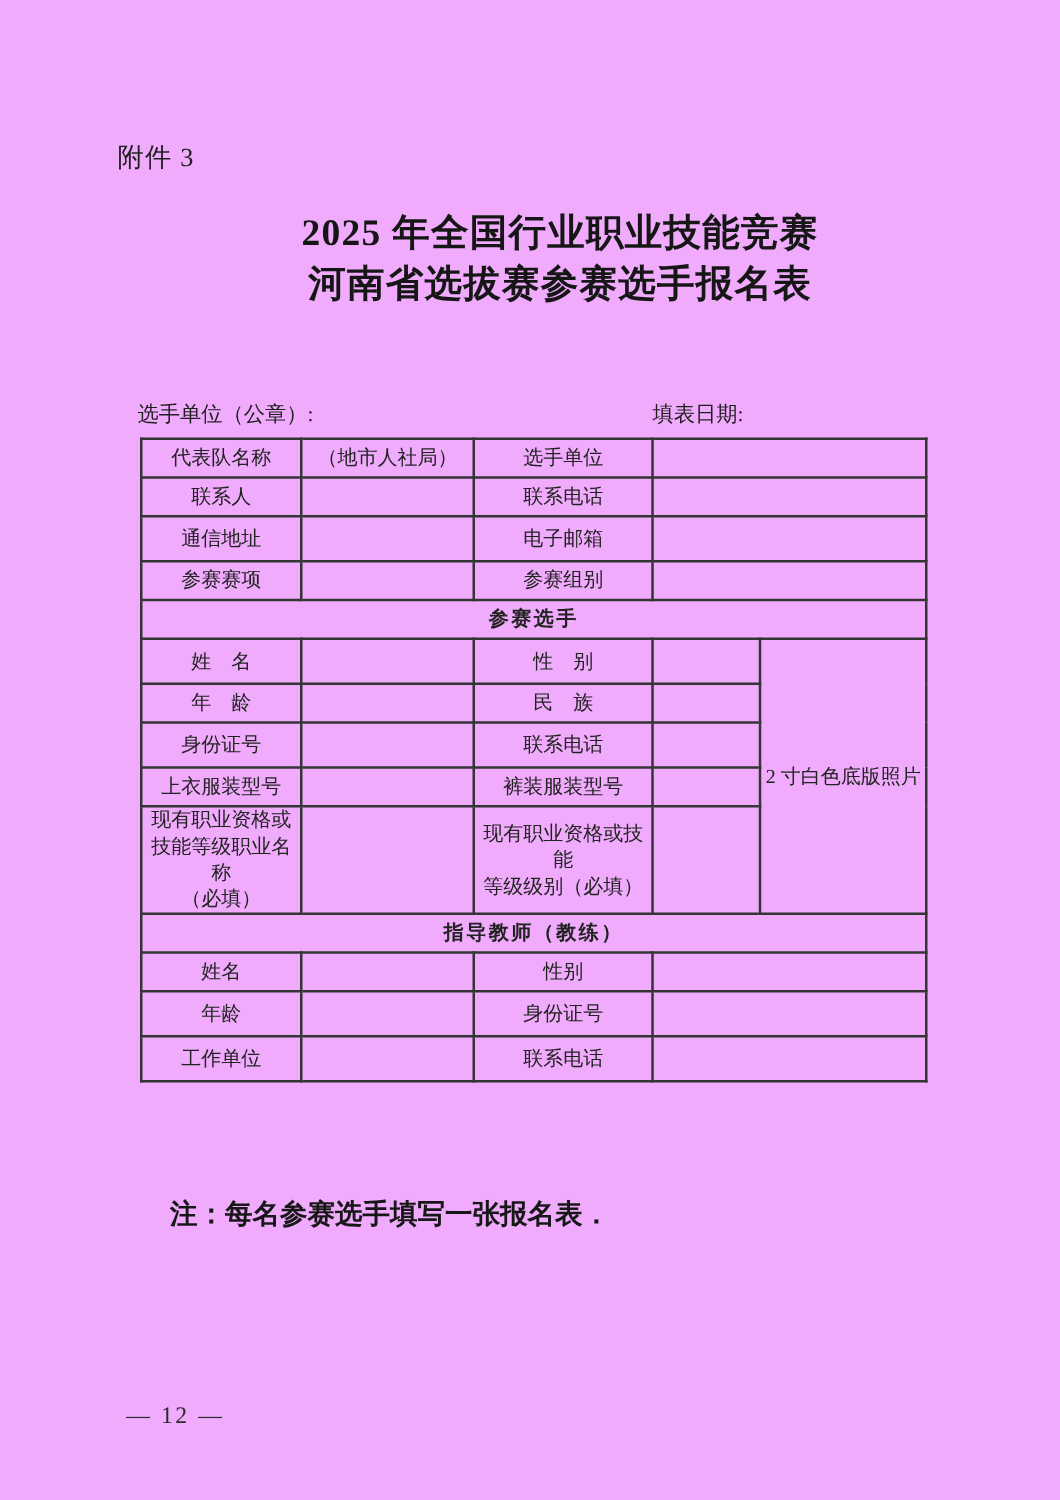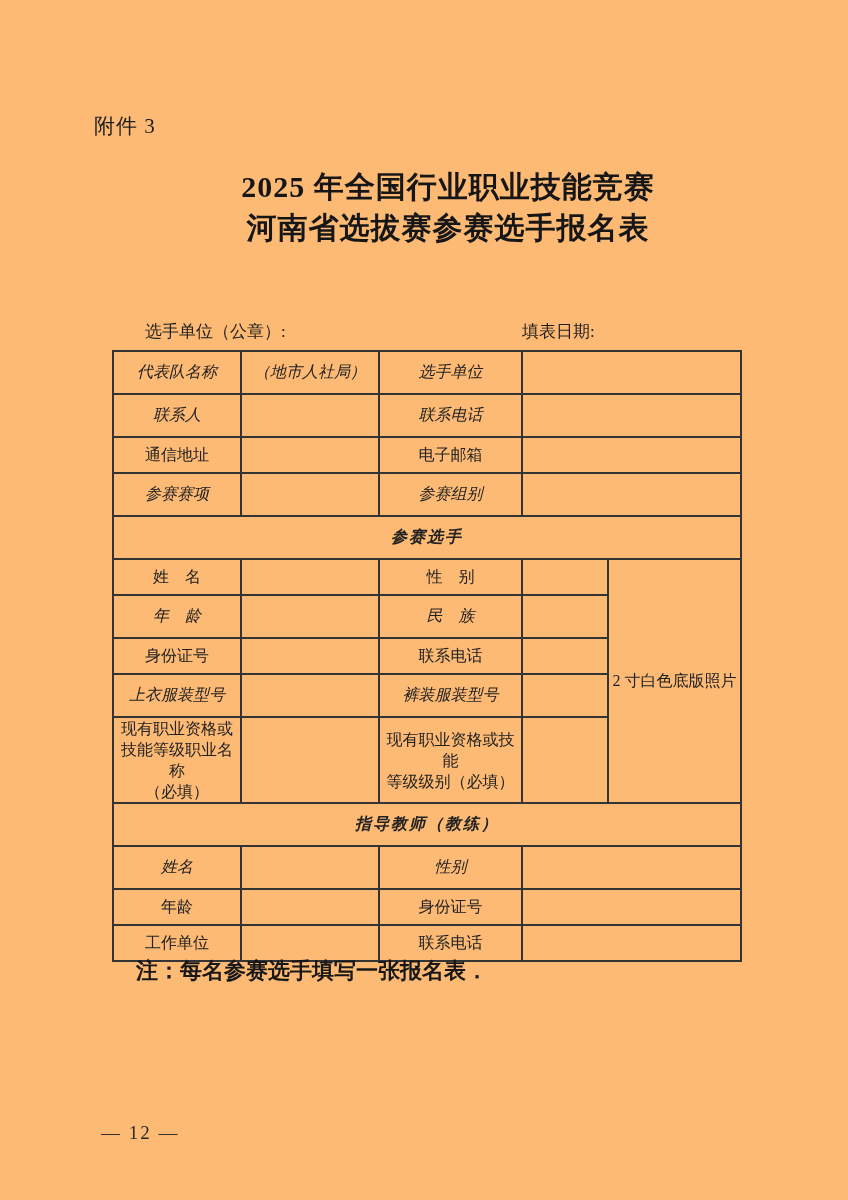--- a/index.html
+++ b/index.html
@@ -1,48 +1,48 @@
 <!DOCTYPE html>
 <html><head>
 <meta charset="utf-8">
 <style>
   html,body { margin:0; padding:0; background:#ffffff; }
   .page {
-    position:relative; width:848px; height:1200px; background:#fdba74;
+    position:relative; width:848px; height:1200px; background:#f0abfc;
     font-family:"Liberation Serif","DejaVu Serif",serif; color:#1e1e1e;
     overflow:hidden;
   }
   .attachment {
     position:absolute; left:94px; top:112px;
     font-size:21px; letter-spacing:1px;
   }
   .title-block {
     position:absolute; top:166px; left:0; width:100%;
     text-align:center; font-weight:bold;
     font-size:30px; line-height:41px; letter-spacing:1px;
     color:#161616;
     margin-left:24px;
   }
   .meta-row { position:absolute; top:320px; left:0; width:100%; font-size:17px; }
-  .meta-unit { position:absolute; left:145px; top:0; }
+  .meta-unit { position:absolute; left:110px; top:0; }
   .meta-date { position:absolute; left:522px; top:0; }
 
   table.form {
     position:absolute; left:112px; top:350px;
     border-collapse:collapse; table-layout:fixed;
   }
   table.form td {
     border:2px solid #343434;
     font-size:16px; text-align:center; vertical-align:middle;
     padding:0 2px; overflow:hidden; color:#222222;
   }
   td.section-hdr { font-weight:bold; font-size:17px; letter-spacing:2px;margin-top:40px; }
   td.multiline { white-space:pre-line; font-size:15px; line-height:21px; }
   td.photo-cell { font-size:16px; }
-  tr.h43 { height:43px;font-style:italic; }
+  tr.h43 { height:31px; }
   tr.h44 { height:36px; }
   tr.h66 { height:66px; }
 
   .note {
     position:absolute; left:100px; top:956px;
     font-size:22px; font-weight:bold; color:#171717;margin-left:36px;
   }
   .page-number {
     position:absolute; left:101px; top:1122px;
     font-size:19px; letter-spacing:2px; color:#2a2a2a;

